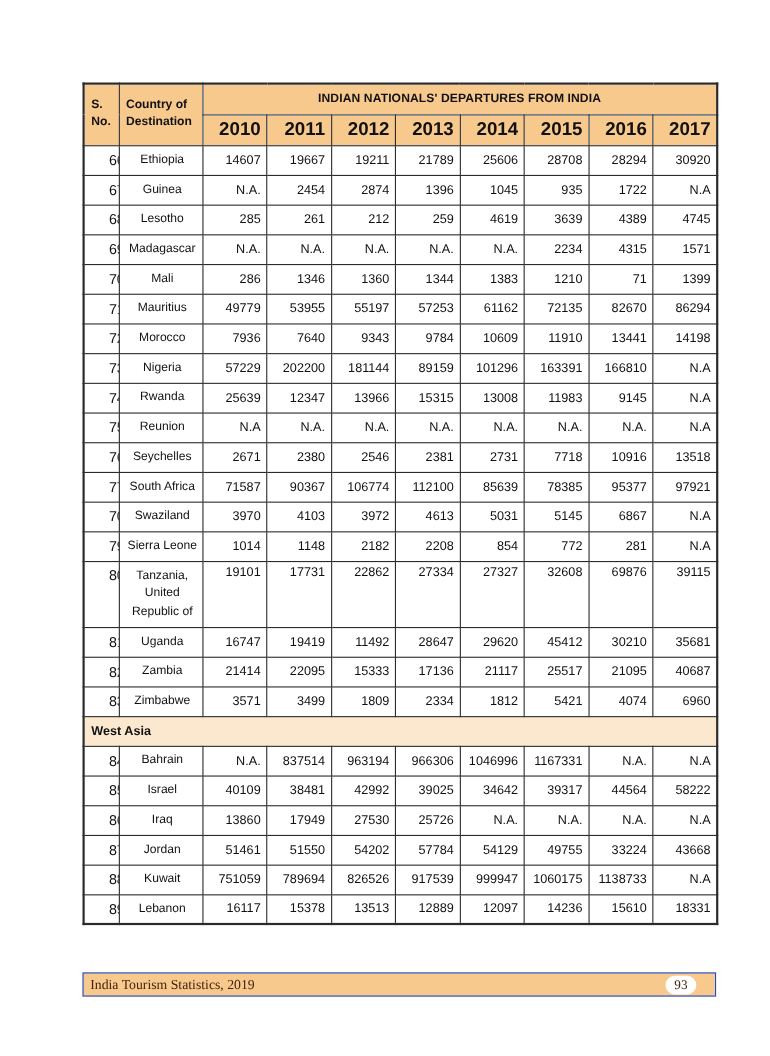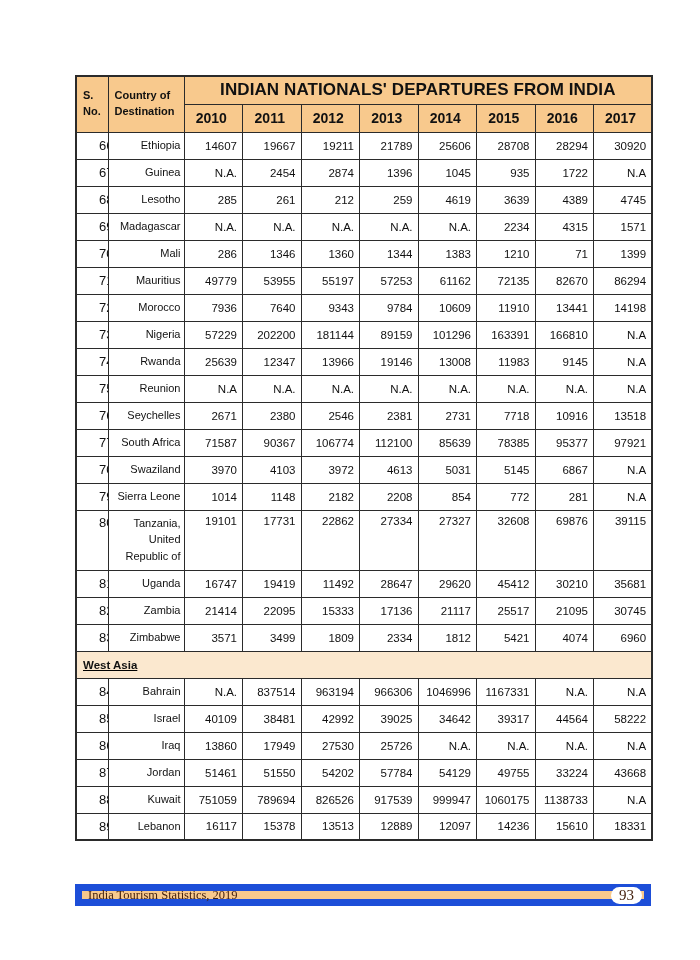--- a/index.html
+++ b/index.html
@@ -41,92 +41,92 @@
   tr.h2 { height: 28px; }
   th.sno-h, th.country-h {
     text-align: left;
     padding-left: 6px;
     vertical-align: middle;
     line-height: 1.45;
   }
   th.span-h {
     text-align: center;
     vertical-align: middle;
+    font-size: 11px;
+    letter-spacing: 0.1px;
+  }
+  th.year-h {
+    text-align: right;
+    padding-right: 5px;
+    vertical-align: middle;
     font-size: 17px;
-    letter-spacing: 0.1px;
-  }
-  th.year-h {
-    text-align: center;
-    padding-right: 5px;
-    vertical-align: middle;
-    font-size: 14px;
     margin-left: 45px;
   }
   tbody tr { height: 27px; }
   tbody tr.tall { height: 60px; }
   tbody tr.tall td { vertical-align: top; padding-top: 4px; }
   td.sno-cell {
     text-align: left;
     padding-left: 22px;
     font-size: 13px;
     color: #111111;
     vertical-align: middle;
   }
   td.country-cell {
-    text-align: right;
+    text-align: center;
     padding-left: 6px;
     padding-right: 3px;
     font-size: 11px;
     color: #111111;
     vertical-align: middle;
     line-height: 1.5;
   }
   td.value-cell {
     text-align: right;
     padding-right: 5px;
     font-size: 11.5px;
     color: #111111;
     vertical-align: middle;
   }
-  tr.section-row { height: 27px; text-decoration: underline; }
+  tr.section-row { height: 27px; }
   td.section-cell {
     background: #FBE8CF;
     font-weight: bold;
     font-size: 11.5px;
     text-align: left;
     padding-left: 6px;
     vertical-align: middle;
     color: #111111;
   }
   .footer {
     position: absolute;
     left: 75px;
     top: 884px;
     width: 576px;
     height: 22px;
     background: #F8C98D;
-    border: 7px solid #1d4ed8;
+    border: 1px solid #1d4ed8;
     box-sizing: border-box;
     display: flex;
     align-items: center;
     font-family: "Liberation Serif", serif;
     font-size: 12.5px;
     color: #45220F;
   }
   .f-left {
     flex: 1;
     padding-left: 6px;
     white-space: nowrap;
   }
   .f-page {
     background: #ffffff;
     border-radius: 9px;
     padding: 1px 8px;
-    margin-right: 2px;
-    font-size: 15px;
+    margin-right: 17px;
+    font-size: 12px;
     line-height: 15px;
   }
   .f-right {
     padding-right: 5px;
     white-space: nowrap;
   }
 </style>
 </head>
 <body>
 
@@ -264,21 +264,21 @@
           <td class="value-cell">163391</td>
           <td class="value-cell">166810</td>
           <td class="value-cell">N.A</td>
         </tr>
         <tr>
           <td class="sno-cell">74</td>
           <td class="country-cell">Rwanda</td>
           <td class="value-cell">25639</td>
           <td class="value-cell">12347</td>
           <td class="value-cell">13966</td>
-          <td class="value-cell">19146</td>
+          <td class="value-cell">15315</td>
           <td class="value-cell">13008</td>
           <td class="value-cell">11983</td>
           <td class="value-cell">9145</td>
           <td class="value-cell">N.A</td>
         </tr>
         <tr>
           <td class="sno-cell">75</td>
           <td class="country-cell">Reunion</td>
           <td class="value-cell">N.A</td>
           <td class="value-cell">N.A.</td>
@@ -364,21 +364,21 @@
         <tr>
           <td class="sno-cell">82</td>
           <td class="country-cell">Zambia</td>
           <td class="value-cell">21414</td>
           <td class="value-cell">22095</td>
           <td class="value-cell">15333</td>
           <td class="value-cell">17136</td>
           <td class="value-cell">21117</td>
           <td class="value-cell">25517</td>
           <td class="value-cell">21095</td>
-          <td class="value-cell">30745</td>
+          <td class="value-cell">40687</td>
         </tr>
         <tr>
           <td class="sno-cell">83</td>
           <td class="country-cell">Zimbabwe</td>
           <td class="value-cell">3571</td>
           <td class="value-cell">3499</td>
           <td class="value-cell">1809</td>
           <td class="value-cell">2334</td>
           <td class="value-cell">1812</td>
           <td class="value-cell">5421</td>

